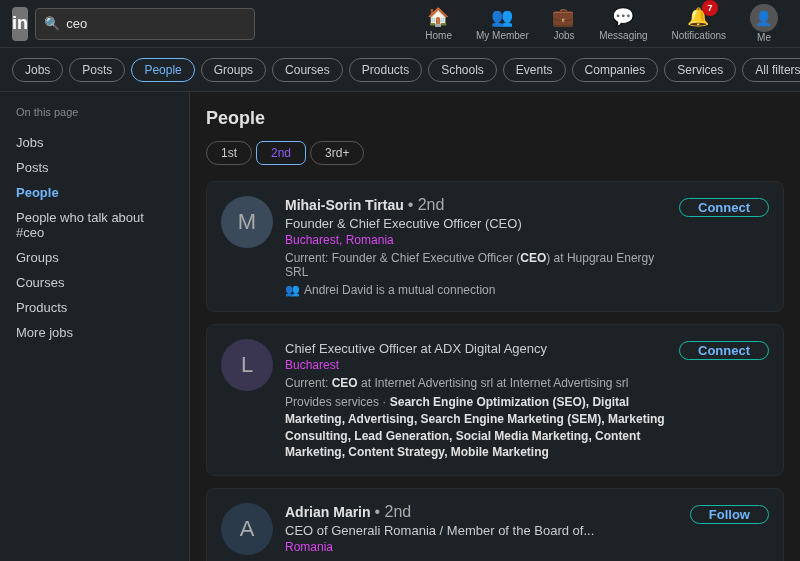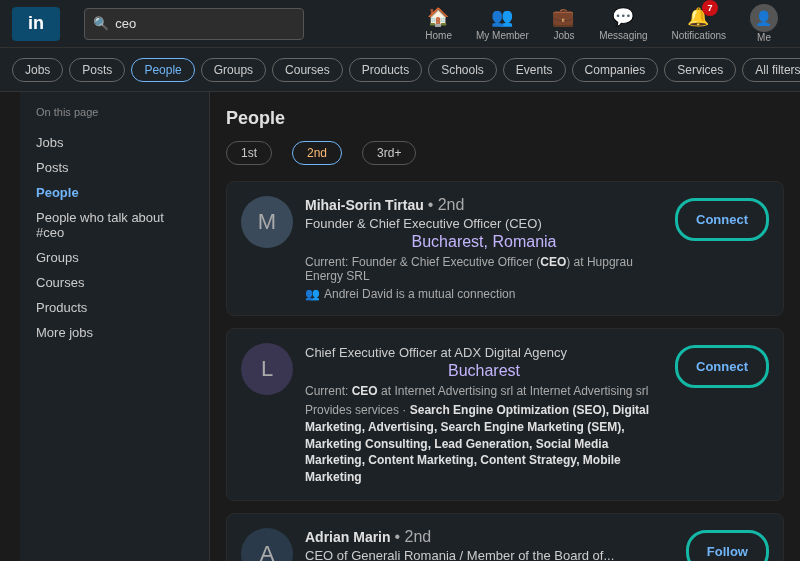--- a/index.html
+++ b/index.html
@@ -16,32 +16,32 @@
     
     .top-nav {
       background: #1d2226;
       display: flex;
       align-items: center;
       padding: 0 12px;
       height: 48px;
       border-bottom: 1px solid #333;
     }
     .linkedin-logo {
-      width: 48px;
+      width: 16px;
       height: 34px;
-      background: #0c4a6e;
+      background: #737373;
       border-radius: 4px;
       display: flex;
       align-items: center;
       justify-content: center;
       color: white;
       font-weight: 900;
       font-size: 18px;
       flex-shrink: 0;
-      margin-right: 24px;
+      margin-right: 7px;
     }
     .search-box {
       background: #2d2d2d;
       border: 1px solid #555;
       border-radius: 4px;
       display: flex;
       align-items: center;
       padding: 0 8px;
       height: 32px;
       width: 220px;
@@ -128,21 +128,20 @@
       flex-shrink: 0;
     }
     .filter-pill.active { border-color: #70b5f9; color: #70b5f9; }
     .filter-pill.all-filters { background: transparent; }
 
     
     .main-layout {
       display: flex;
       height: calc(561px - 92px);
       overflow: hidden;
-      margin-left: 20px;
     }
 
     
     .sidebar {
       width: 190px;
       flex-shrink: 0;
       background: #1d2226;
       border-right: 1px solid #333;
       padding: 14px 16px;
       overflow-y: auto;
@@ -171,33 +170,33 @@
       background: #1b1b1b;
     }
     .section-title {
       font-size: 18px;
       font-weight: 600;
       color: #e0e0e0;
       margin-bottom: 12px;
     }
     .degree-filters {
       display: flex;
-      gap: 20px;
+      gap: 4px;
       margin-bottom: 16px;
     }
     .degree-pill {
       border: 1px solid #555;
       border-radius: 20px;
       padding: 4px 14px;
       font-size: 12px;
       color: #ccc;
       cursor: pointer;
       background: transparent;
     }
-    .degree-pill.selected { border-color: #70b5f9; color: #fdba74; }
+    .degree-pill.selected { border-color: #70b5f9; color: #8b5cf6; border-radius: 7px; }
 
     
     .person-card {
       background: #1d2226;
       border-radius: 8px;
       padding: 14px;
       margin-bottom: 12px;
       display: flex;
       align-items: flex-start;
       gap: 12px;
@@ -225,24 +224,23 @@
       font-weight: 400;
       color: #aaa;
       font-size: 16px;
     }
     .person-title {
       color: #ccc;
       font-size: 13px;
       margin-top: 2px;
     }
     .person-location {
-      color: #c4b5fd;
-      font-size: 16px;
+      color: #d946ef;
+      font-size: 12px;
       margin-top: 2px;
-      text-align: center;
     }
     .person-current {
       color: #aaa;
       font-size: 12px;
       margin-top: 4px;
     }
     .person-current strong { color: #e0e0e0; }
     .person-mutual {
       color: #aaa;
       font-size: 12px;
@@ -253,23 +251,23 @@
     }
     .person-services {
       color: #aaa;
       font-size: 12px;
       margin-top: 4px;
       line-height: 1.4;
     }
     .person-services strong { color: #e0e0e0; }
     .action-btn {
       flex-shrink: 0;
-      border: 3px solid #14b8a6;
+      border: 1px solid #14b8a6;
       border-radius: 20px;
-      padding: 11px 18px;
+      padding: 1px 18px;
       color: #70b5f9;
       background: transparent;
       font-size: 13px;
       font-weight: 600;
       cursor: pointer;
       white-space: nowrap;
       margin-top: 2px;
     }
 
     

